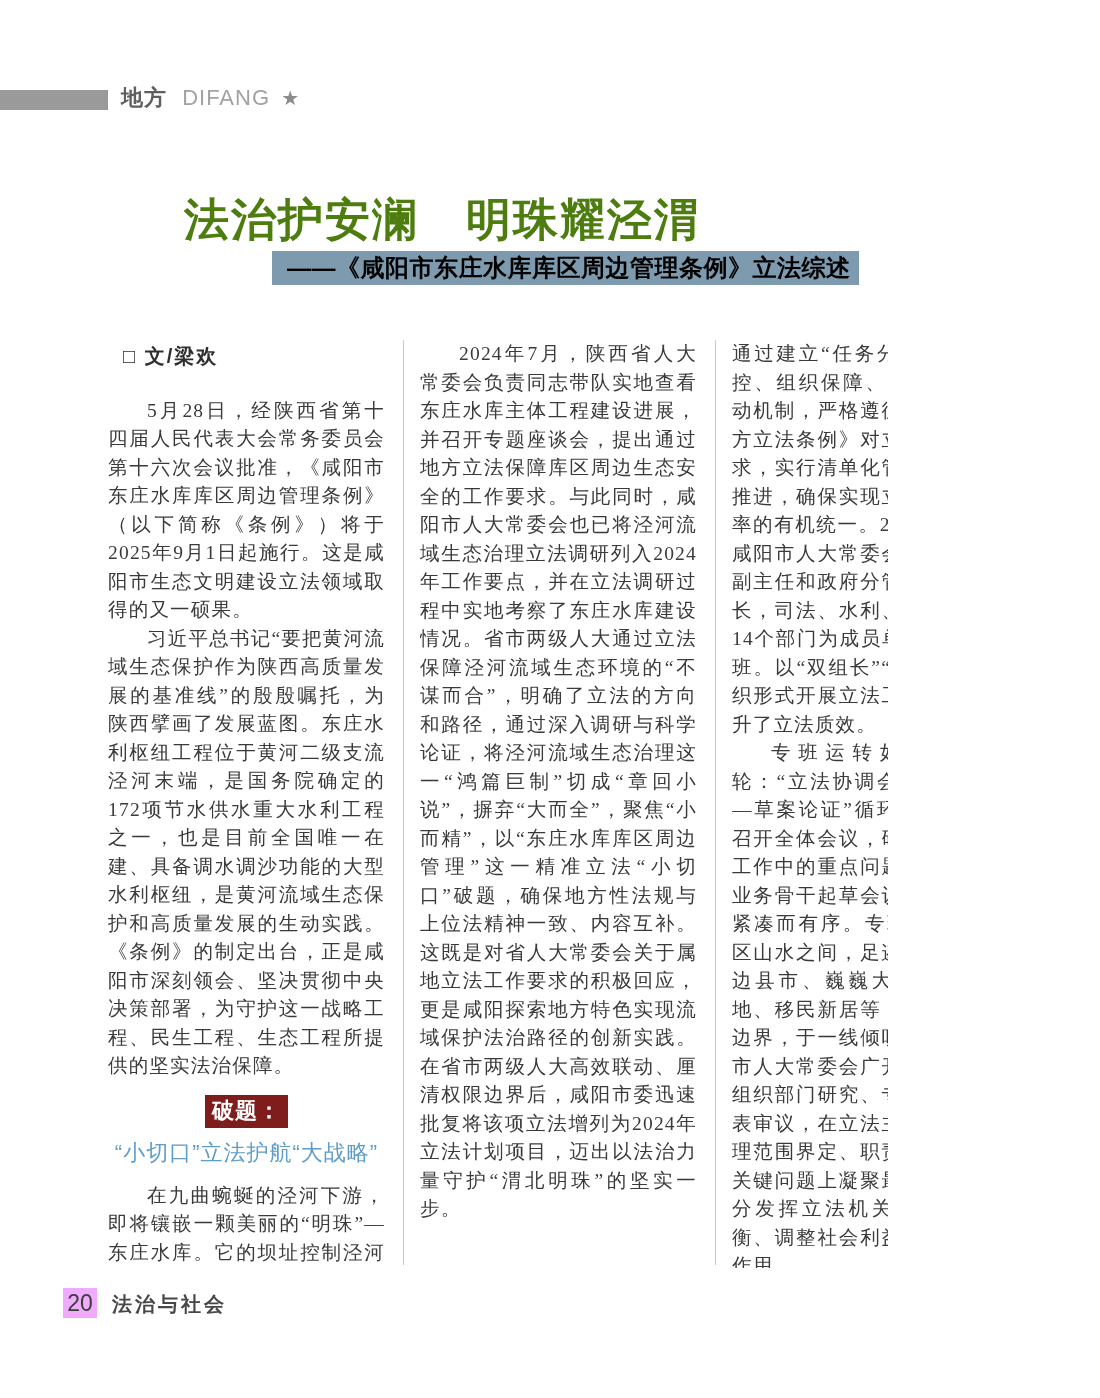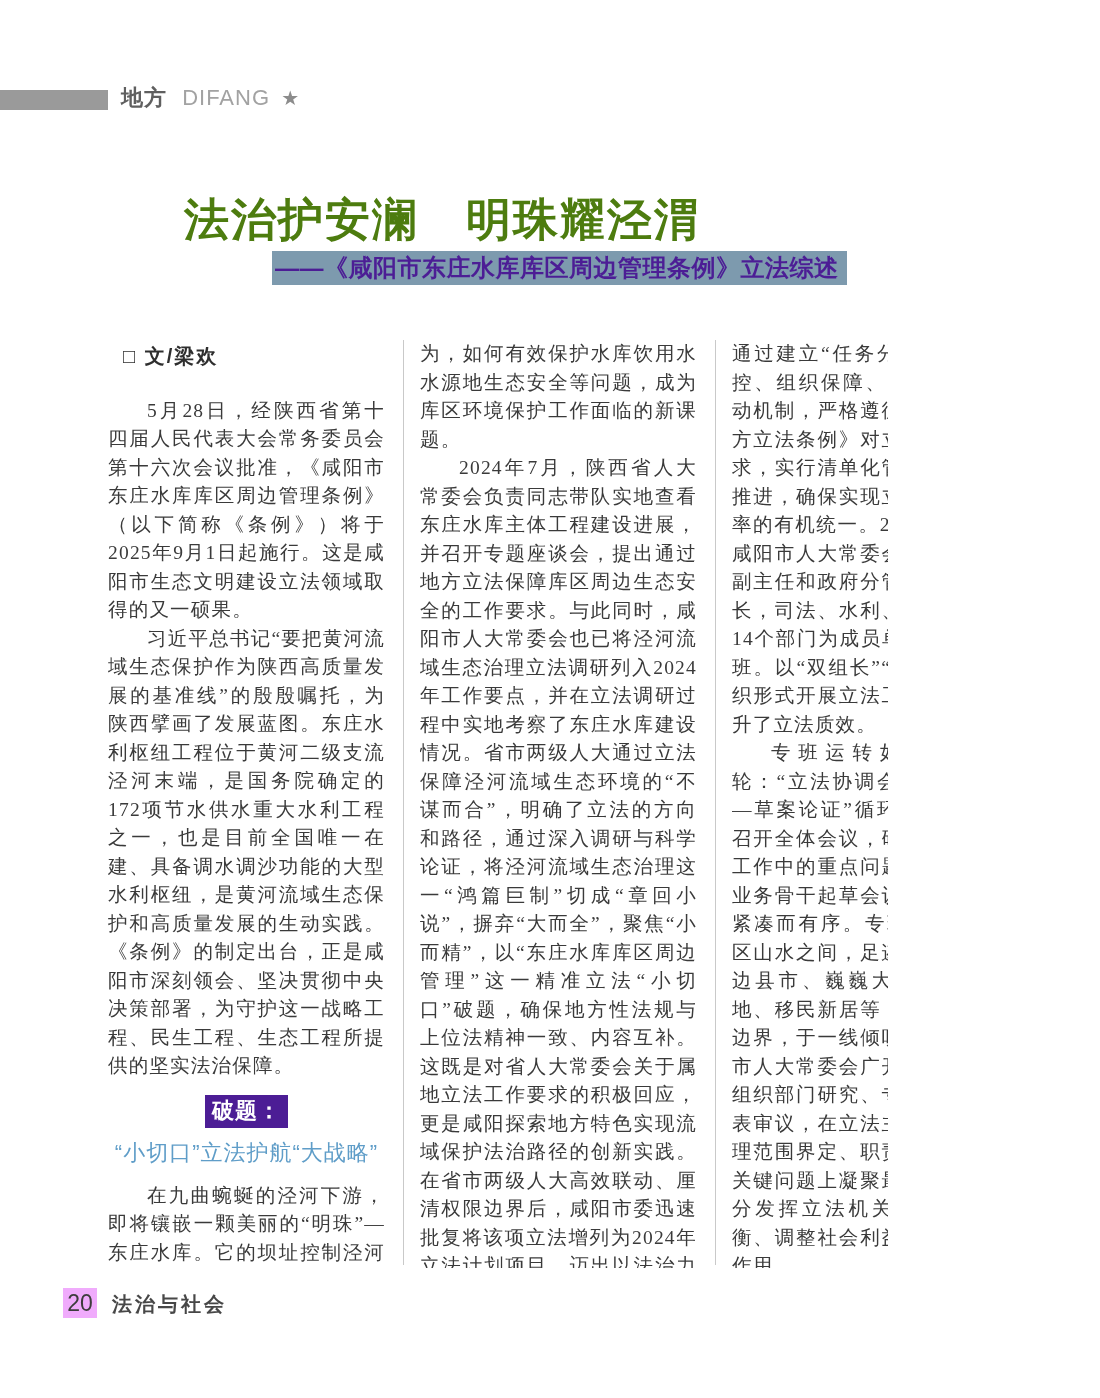--- a/index.html
+++ b/index.html
@@ -14,23 +14,23 @@
   .hdr-en{color:#a2a2a2;margin-left:8px;}
   .hdr-star{color:#8c8c8c;margin-left:4px;font-size:20px;}
   
   .title{
     position:absolute;left:184px;top:190px;width:800px;
     font-family:"Liberation Sans",sans-serif;font-weight:bold;
     font-size:45px;color:#4d7c0f;letter-spacing:2px;white-space:nowrap;
   }
   .subtitle{
     position:absolute;left:272px;top:251px;
-    background:#7d9aae;color:#4c1d95;
+    background:#7d9aae;color:#000000;
     font-family:"Liberation Sans",sans-serif;font-weight:bold;
-    font-size:24px;line-height:34px;padding:0 8px 0 3px;white-space:nowrap;letter-spacing:0.5px;
+    font-size:24px;line-height:34px;padding:0 8px 0 15px;white-space:nowrap;letter-spacing:0.5px;
   }
   
   .col{
     position:absolute;top:340px;width:277px;height:928px;overflow:hidden;
     font-size:19.5px;line-height:28.5px;text-align:justify;text-justify:inter-ideograph;
     letter-spacing:1.2px;color:#3a3a3a;
   }
   .col1{left:108px;}
   .col2{left:420px;}
   .col3{left:732px;}
@@ -38,21 +38,21 @@
   .div1{left:403px;}
   .div2{left:715px;}
   .byline{
     font-family:"Liberation Sans",sans-serif;font-weight:bold;font-size:20px;color:#2e2e2e;
     margin:2px 0 26px 0;letter-spacing:2px;padding-left:15px;
   }
   p.body{margin:0;text-indent:2em;}
   p.body.no-indent{text-indent:0;}
   .sec-head{text-align:center;margin:14px 0 10px 0;line-height:30px;}
   .sec-badge{
-    display:inline-block;background:#4c1d95;color:#ffffff;
+    display:inline-block;background:#7f1d1d;color:#ffffff;
     font-family:"Liberation Sans",sans-serif;font-weight:bold;font-size:22px;
     padding:1px 7px 2px 7px;letter-spacing:1px;
   }
   .sec-sub{
     text-align:center;font-family:"Liberation Sans",sans-serif;font-weight:normal;
     color:#5f9dc8;font-size:22px;letter-spacing:1px;margin:6px 0 14px 0;line-height:30px;
   }
   
   .footer-num{
     position:absolute;left:63px;top:1288px;width:34px;height:30px;background:#f0abfc;
@@ -88,21 +88,20 @@
     <p class="body">5月28日，经陕西省第十四届人民代表大会常务委员会第十六次会议批准，《咸阳市东庄水库库区周边管理条例》（以下简称《条例》）将于2025年9月1日起施行。这是咸阳市生态文明建设立法领域取得的又一硕果。</p>
     <p class="body">习近平总书记“要把黄河流域生态保护作为陕西高质量发展的基准线”的殷殷嘱托，为陕西擘画了发展蓝图。东庄水利枢纽工程位于黄河二级支流泾河末端，是国务院确定的172项节水供水重大水利工程之一，也是目前全国唯一在建、具备调水调沙功能的大型水利枢纽，是黄河流域生态保护和高质量发展的生动实践。《条例》的制定出台，正是咸阳市深刻领会、坚决贯彻中央决策部署，为守护这一战略工程、民生工程、生态工程所提供的坚实法治保障。</p>
     <div class="sec-head">
       <span class="sec-badge">破题：</span>
     </div>
     <div class="sec-sub">“小切口”立法护航“大战略”</div>
     <p class="body">在九曲蜿蜒的泾河下游，即将镶嵌一颗美丽的“明珠”—东庄水库。它的坝址控制泾河流域面积4.31万km³，占泾河流域面积的95%，建成后将成为陕西省库容最大、坝高最高、单体投资规模最大的水利工程，成为渭河防洪体系的定海神针、黄河水沙调控的枢纽支点、关中城乡发展的命脉水源，战略地位举足轻重。随着2025年年底水库蓄水在即，如何杜绝库区周边的乱占乱搭乱建，如何规范库区周边的建设行</p>
   </div>
 
   <div class="col col2">
-    <p class="body no-indent">为，如何有效保护水库饮用水水源地生态安全等问题，成为库区环境保护工作面临的新课题。</p>
     <p class="body">2024年7月，陕西省人大常委会负责同志带队实地查看东庄水库主体工程建设进展，并召开专题座谈会，提出通过地方立法保障库区周边生态安全的工作要求。与此同时，咸阳市人大常委会也已将泾河流域生态治理立法调研列入2024年工作要点，并在立法调研过程中实地考察了东庄水库建设情况。省市两级人大通过立法保障泾河流域生态环境的“不谋而合”，明确了立法的方向和路径，通过深入调研与科学论证，将泾河流域生态治理这一“鸿篇巨制”切成“章回小说”，摒弃“大而全”，聚焦“小而精”，以“东庄水库库区周边管理”这一精准立法“小切口”破题，确保地方性法规与上位法精神一致、内容互补。这既是对省人大常委会关于属地立法工作要求的积极回应，更是咸阳探索地方特色实现流域保护法治路径的创新实践。在省市两级人大高效联动、厘清权限边界后，咸阳市委迅速批复将该项立法增列为2024年立法计划项目，迈出以法治力量守护“渭北明珠”的坚实一步。</p>
 
   </div>
 
   <div class="col col3">
     <p class="body no-indent">通过建立“任务分解、时序管控、组织保障、责任传导”联动机制，严格遵循《陕西省地方立法条例》对立法程序的要求，实行清单化管理、节点化推进，确保实现立法质量与效率的有机统一。2024年10月，咸阳市人大常委会成立由分管副主任和政府分管副市长为组长，司法、水利、生态环境等14个部门为成员单位的立法专班。以“双组长”“立法专班”组织形式开展立法工作，大幅提升了立法质效。</p>
     <p class="body">专班运转如精密的齿轮：“立法协调会—实地调研—草案论证”循环往复。每月召开全体会议，研究解决起草工作中的重点问题，专题召开业务骨干起草会议，立法推进紧凑而有序。专班4次深入库区山水之间，足迹遍布库区周边县市、巍巍大坝、水源要地、移民新居等，于现场丈量边界，于一线倾听诉求。咸阳市人大常委会广开言路，多次组织部门研究、专家论证、代表审议，在立法主线划定、管理范围界定、职责分工厘清等关键问题上凝聚最大共识，充分发挥立法机关在表达、平衡、调整社会利益方面的主导作用。</p>
 
   </div>
 

